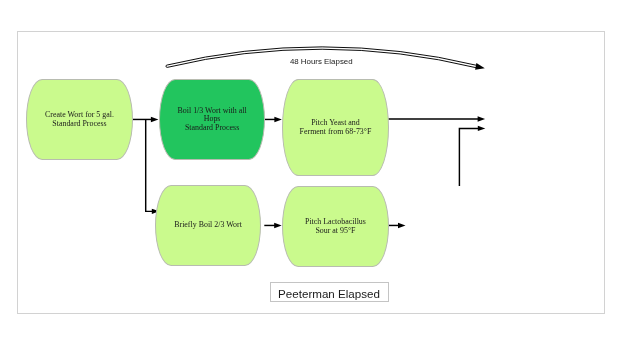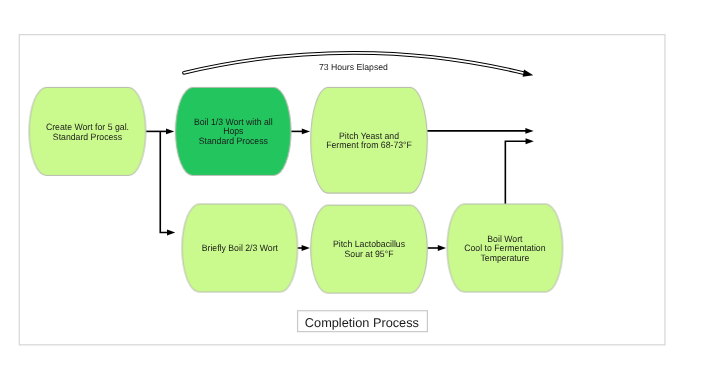--- a/index.html
+++ b/index.html
@@ -3,21 +3,21 @@
 <meta charset="utf-8">
 <style>
   html,body{margin:0;padding:0;background:#ffffff;}
   body{width:640px;height:349px;overflow:hidden;
        font-family:"Liberation Sans",sans-serif;
        -webkit-font-smoothing:antialiased;}
   #stage{position:relative;width:640px;height:349px;background:#ffffff;}
   #frame{position:absolute;box-sizing:border-box;}
   .node{position:absolute;box-sizing:border-box;will-change:opacity;
         display:flex;align-items:center;justify-content:center;text-align:center;
-        font-size:8.4px;line-height:8.7px;color:#1a1a1a;}
+        font-size:8.4px;line-height:8.7px;color:#1a1a1a;font-family:Liberation Serif, serif;}
   .node > div{width:100%;will-change:opacity;position:relative;top:0.35px;transform:scaleX(0.945);}
   svg.layer{position:absolute;left:0;top:0;width:640px;height:349px;overflow:visible;}
   #caption{position:absolute;box-sizing:border-box;background:#ffffff;will-change:opacity;
            display:flex;align-items:center;justify-content:center;
            font-size:11.6px;line-height:11.6px;color:#1a1a1a;}
   #caption > span{will-change:opacity;position:relative;top:2.4px;}
   .lbl{position:absolute;will-change:opacity;font-size:7.9px;line-height:7.9px;color:#1a1a1a;white-space:nowrap;}
 </style>
 </head>
 <body>
@@ -45,21 +45,21 @@
         <path d="M281.7,225.45 L274.2,222.77499999999998 L274.2,228.125 Z" fill="#000000"></path>
         <path d="M405.5,225.45 L398,222.77499999999998 L398,228.125 Z" fill="#000000"></path>
       </g>
     <g id="curved-arrow">
         <path d="M167.2,65.0 A663.3,663.3 0 0 1 477,65.4 L477,67.9 A660.9,660.9 0 0 0 167.2,67.4 A1.2,1.2 0 0 1 167.2,65.0 Z" fill="#ffffff" stroke="#000000" stroke-width="0.95"></path>
         <path d="M484.8,68.3 L476.4,63.1 L475.1,69.7 Z" fill="#000000"></path>
       </g>
   </svg>
 
   <div id="caption" style="left: 269.5px; top: 281.5px; width: 119px; height: 20.5px; border: 1px solid rgb(196, 196, 196);">
-    <span>Completion Process</span>
+    <span>Peeterman Elapsed</span>
   </div>
 
 <div class="node" style="left: 25.8px; top: 79px; width: 107px; height: 81px; border-radius: 16.2px / 50%; background: rgb(202, 250, 141); border: 1px solid rgb(184, 188, 176); color: rgb(26, 26, 26);">
       <div>
         <div>Create Wort for 5 gal.</div>
         <div>Standard Process</div>
       </div>
     </div>
     <div class="node" style="left: 158.7px; top: 79px; width: 106.2px; height: 81px; border-radius: 16.2px / 50%; background: #22c55e; border: 1px solid rgb(184, 188, 176); color: rgb(26, 26, 26);">
       <div>
@@ -67,32 +67,25 @@
         <div>Hops</div>
         <div>Standard Process</div>
       </div>
     </div>
     <div class="node" style="left: 281.8px; top: 79px; width: 107px; height: 97px; border-radius: 16.2px / 50%; background: rgb(202, 250, 141); border: 1px solid rgb(184, 188, 176); color: rgb(26, 26, 26);">
       <div>
         <div>Pitch Yeast and</div>
         <div>Ferment from 68-73°F</div>
       </div>
     </div>
-    <div class="node" style="left: 165px; top: 185px; width: 106.1px; height: 81px; border-radius: 16.2px / 50%; background: rgb(202, 250, 141); border: 1px solid rgb(184, 188, 176); color: rgb(26, 26, 26);">
+    <div class="node" style="left: 155px; top: 185px; width: 106.1px; height: 81px; border-radius: 16.2px / 50%; background: rgb(202, 250, 141); border: 1px solid rgb(184, 188, 176); color: rgb(26, 26, 26);">
       <div>
         <div>Briefly Boil 2/3 Wort</div>
       </div>
     </div>
     <div class="node" style="left: 281.8px; top: 186px; width: 106.9px; height: 81px; border-radius: 16.2px / 50%; background: rgb(202, 250, 141); border: 1px solid rgb(184, 188, 176); color: rgb(26, 26, 26);">
       <div>
         <div>Pitch Lactobacillus</div>
         <div>Sour at 95°F</div>
       </div>
     </div>
-    <div class="node" style="left: 405.8px; top: 185px; width: 106px; height: 81px; border-radius: 16.2px / 50%; background: rgb(202, 250, 141); border: 1px solid rgb(184, 188, 176); color: rgb(26, 26, 26);">
-      <div>
-        <div>Boil Wort</div>
-        <div>Cool to Fermentation</div>
-        <div>Temperature</div>
-      </div>
-    </div>
-    <div class="lbl" style="left: 289.9px; top: 58.4px; color: rgb(26, 26, 26);">73 Hours Elapsed</div>
+    <div class="lbl" style="left: 289.9px; top: 58.4px; color: rgb(26, 26, 26);">48 Hours Elapsed</div>
   </div>
 
 </body></html>

